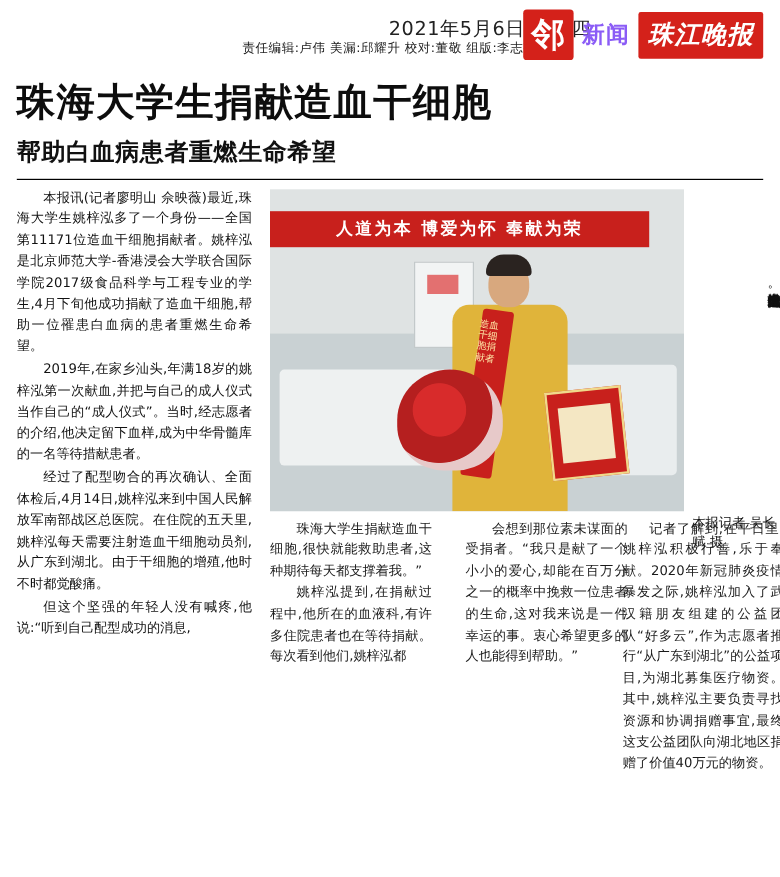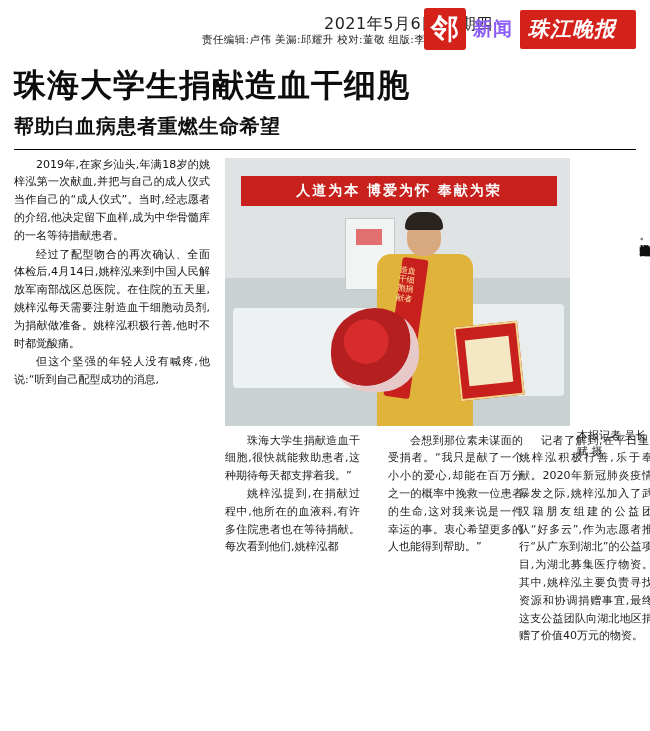--- a/index.html
+++ b/index.html
@@ -70,21 +70,21 @@
     font-size: 19px;
     font-weight: bold;
     color: #8b5cf6;
     letter-spacing: 1px;
   }
   .logo-paper {
     background: #d4211a;
     color: #ffffff;
     font-size: 21px;
     font-weight: bold;
-    padding: 5px 20px 6px 8px;
+    padding: 5px 8px 6px 8px;
     letter-spacing: 1px;
     font-style: italic;
     border-radius: 2px;
   }
 
   
   .headline {
     margin-top: 6px;
     font-size: 32px;
     line-height: 1.08;
@@ -138,21 +138,21 @@
     background: #cfd6d8;
   }
   .photo {
     position: relative;
     width: 345px;
     height: 268px;
     background: linear-gradient(#e7e9ea 0%, #dfe3e4 40%, #d3d8da 100%);
   }
   .ph-banner {
     position: absolute;
-    left: 16px;
+    left: 0;
     top: 18px;
     width: 316px;
     height: 30px;
     background: #c8201c;
     color: #fff;
     font-size: 14px;
     font-weight: bold;
     letter-spacing: 2px;
     display: flex;
     align-items: center;
@@ -307,22 +307,23 @@
     </div>
   </div>
 
   <div class="headline">珠海大学生捐献造血干细胞</div>
   <div class="subhead">帮助白血病患者重燃生命希望</div>
   <div class="rule"></div>
 
   <div class="body-area">
 
     <div class="col col-1">
+      <p>本报讯(记者廖明山 佘映薇)最近,珠海大学生姚梓泓多了一个身份——全国第11171位造血干细胞捐献者。姚梓泓是北京师范大学-香港浸会大学联合国际学院2017级食品科学与工程专业的学生,4月下旬他成功捐献了造血干细胞,帮助一位罹患白血病的患者重燃生命希望。</p>
       <p>2019年,在家乡汕头,年满18岁的姚梓泓第一次献血,并把与自己的成人仪式当作自己的“成人仪式”。当时,经志愿者的介绍,他决定留下血样,成为中华骨髓库的一名等待措献患者。</p>
-      <p>经过了配型吻合的再次确认、全面体检后,4月14日,姚梓泓来到中国人民解放军南部战区总医院。在住院的五天里,姚梓泓每天需要注射造血干细胞动员剂,为捐献做准备。姚梓泓积极行善,他时不时都觉酸痛。</p>
+      <p>经过了配型吻合的再次确认、全面体检后,4月14日,姚梓泓来到中国人民解放军南部战区总医院。在住院的五天里,姚梓泓每天需要注射造血干细胞动员剂,从广东到湖北。由于干细胞的增殖,他时不时都觉酸痛。</p>
       <p>但这个坚强的年轻人没有喊疼,他说:“听到自己配型成功的消息,</p>
     </div>
 
     <div class="photo-wrap">
       <div class="photo">
         <div class="ph-wall"></div>
         <div class="ph-bed"></div>
         <div class="ph-bedsheet"></div>
         <div class="ph-bedsheet2"></div>
         <div class="ph-machine"></div>

